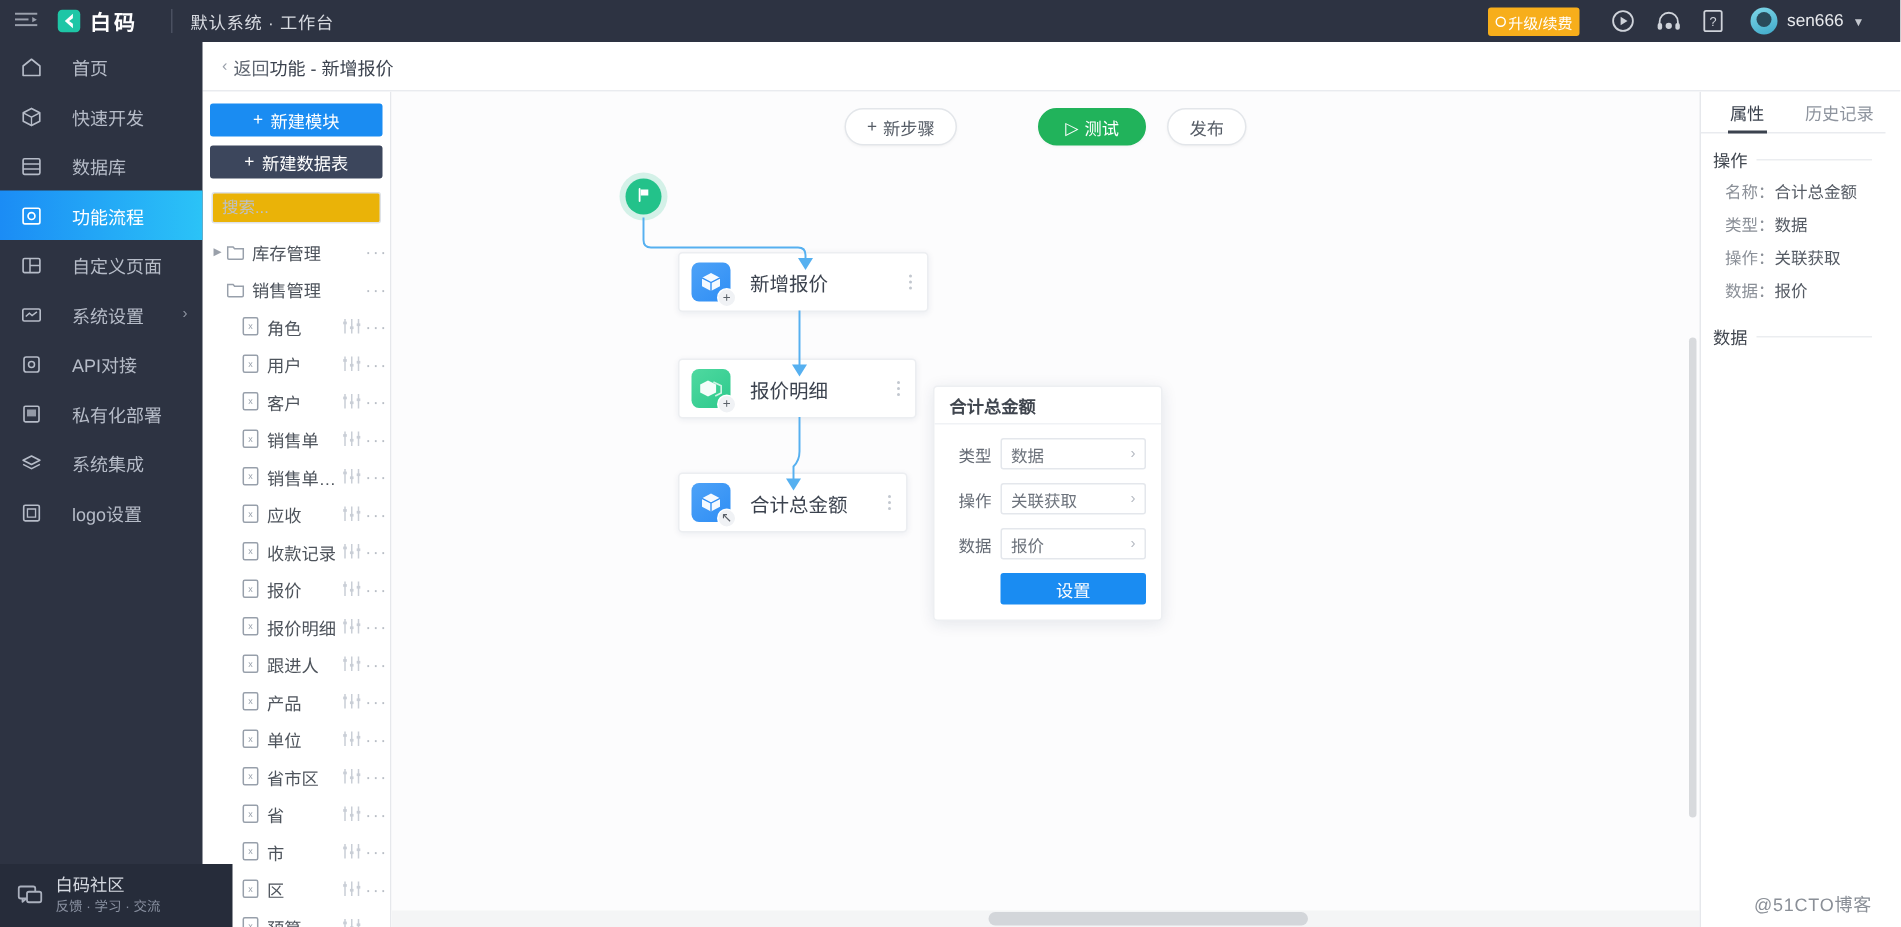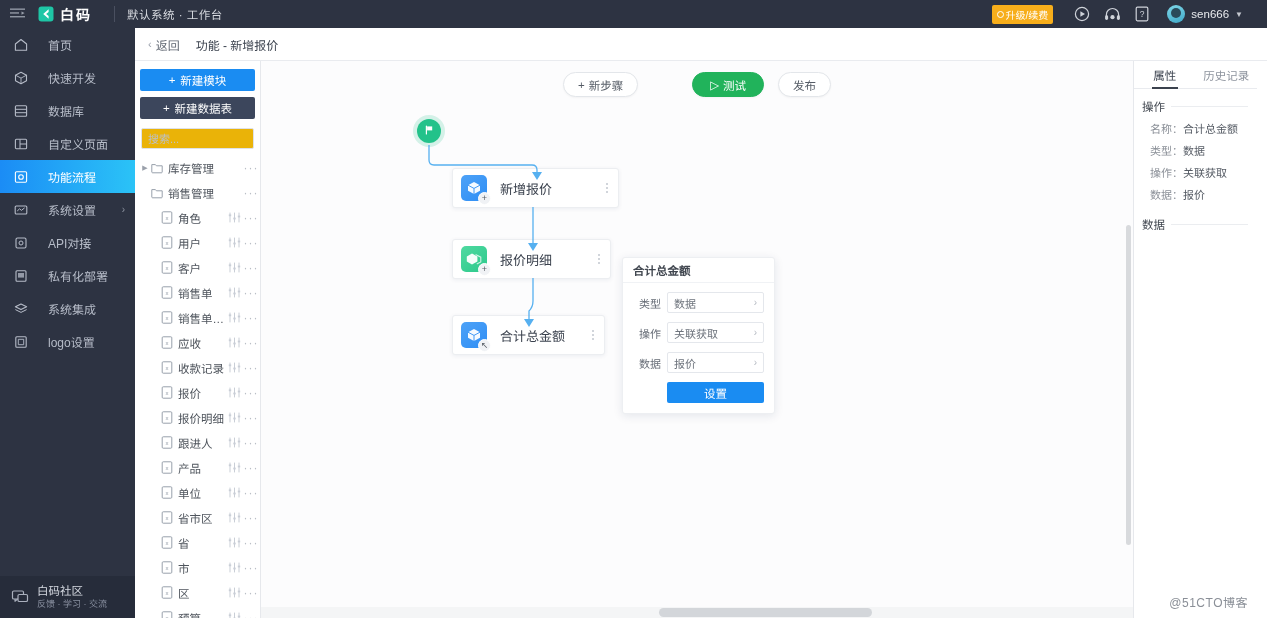--- a/index.html
+++ b/index.html
@@ -78,35 +78,35 @@
   .nav-item .nav-ico {
     width: 16px; height: 16px; margin-right: 9px; display: flex; align-items: center;
     justify-content: center; flex: 0 0 16px;
   }
   .nav-item.active {
     background: linear-gradient(90deg, #1b8cf5 0%, #2bc3f7 100%);
     color: #fff;
   }
   .nav-item .nav-arrow { margin-left: auto; margin-right: 10px; font-size: 10px; color: #8d93a0; }
   .nav-bottom {
-    position: absolute; bottom: 0; left: 0; width: 135px; height: 42px;
+    position: absolute; bottom: 0; left: 0; width: 155px; height: 42px;
     background: #262c3a; display: flex; align-items: center; padding-left: 11px; cursor: pointer;
   }
   .nav-bottom .nb-ico { width: 18px; height: 18px; margin-right: 8px; color: #aab0bd; flex: 0 0 18px; }
   .nav-bottom .nb-t1 { font-size: 11.5px; color: #d6dae2; line-height: 14px; }
   .nav-bottom .nb-t2 { font-size: 9px; color: #8990a0; line-height: 13px; }
 
   
   .crumb {
     position: absolute; top: 28px; left: 135px; width: 1132px; height: 33px;
     background: #fff; border-bottom: 1px solid #e9ebef;
     display: flex; align-items: center; padding-left: 13px; z-index: 10;
   }
   .crumb-back { font-size: 11px; color: #9aa0ab; cursor: pointer; margin-right: 4px; }
-  .crumb-back-label { font-size: 12px; color: #606772; cursor: pointer; margin-right: 16px; }
+  .crumb-back-label { font-size: 12px; color: #606772; cursor: pointer; }
   .crumb-title { font-size: 12px; color: #3b424e; }
 
   
   .tree {
     position: absolute; top: 61px; left: 135px; width: 126px; height: 557px;
     background: #fff; border-right: 1px solid #e6e8ec;
     overflow: hidden;
   }
   .tree-btn {
     height: 22px; margin: 6px 5px 0 5px; border-radius: 2px;
@@ -333,37 +333,37 @@
     </div>
     <div class="nav-item">
       <span class="nav-ico">
         <svg width="14" height="14" viewBox="0 0 14 14">
             <rect x="1.4" y="1.8" width="11.2" height="10.4" rx="1" fill="none" stroke="currentColor" stroke-width="1.1"></rect>
             <path d="M1.4 5.3 H12.6 M1.4 8.7 H12.6" stroke="currentColor" stroke-width="1"></path>
           </svg>
       </span>
       <span>数据库</span>
     </div>
+    <div class="nav-item active">
+      <span class="nav-ico">
+        <svg width="14" height="14" viewBox="0 0 14 14">
+            <rect x="1.4" y="1.8" width="11.2" height="10.4" rx="1.2" fill="none" stroke="currentColor" stroke-width="1.1"></rect>
+            <circle cx="7" cy="7" r="2.3" fill="none" stroke="currentColor" stroke-width="1.1"></circle>
+          </svg>
+      </span>
+      <span>功能流程</span>
+    </div>
     <div class="nav-item">
       <span class="nav-ico">
         <svg width="14" height="14" viewBox="0 0 14 14">
             <rect x="1.4" y="2.3" width="11.2" height="9.4" rx="1" fill="none" stroke="currentColor" stroke-width="1.1"></rect>
             <path d="M6 2.3 V11.7 M6 7 H12.6" stroke="currentColor" stroke-width="1"></path>
           </svg>
       </span>
       <span>自定义页面</span>
-    </div>
-    <div class="nav-item active">
-      <span class="nav-ico">
-        <svg width="14" height="14" viewBox="0 0 14 14">
-            <rect x="1.4" y="1.8" width="11.2" height="10.4" rx="1.2" fill="none" stroke="currentColor" stroke-width="1.1"></rect>
-            <circle cx="7" cy="7" r="2.3" fill="none" stroke="currentColor" stroke-width="1.1"></circle>
-          </svg>
-      </span>
-      <span>功能流程</span>
     </div>
     <div class="nav-item">
       <span class="nav-ico">
         <svg width="14" height="14" viewBox="0 0 14 14">
             <rect x="1.2" y="3" width="11.6" height="8" rx="1" fill="none" stroke="currentColor" stroke-width="1.1"></rect>
             <path d="M3.2 8 L5.6 5.8 L7.4 7.4 L10.6 4.9" fill="none" stroke="currentColor" stroke-width="1"></path>
           </svg>
       </span>
       <span>系统设置</span>
       <span class="nav-arrow">›</span>

